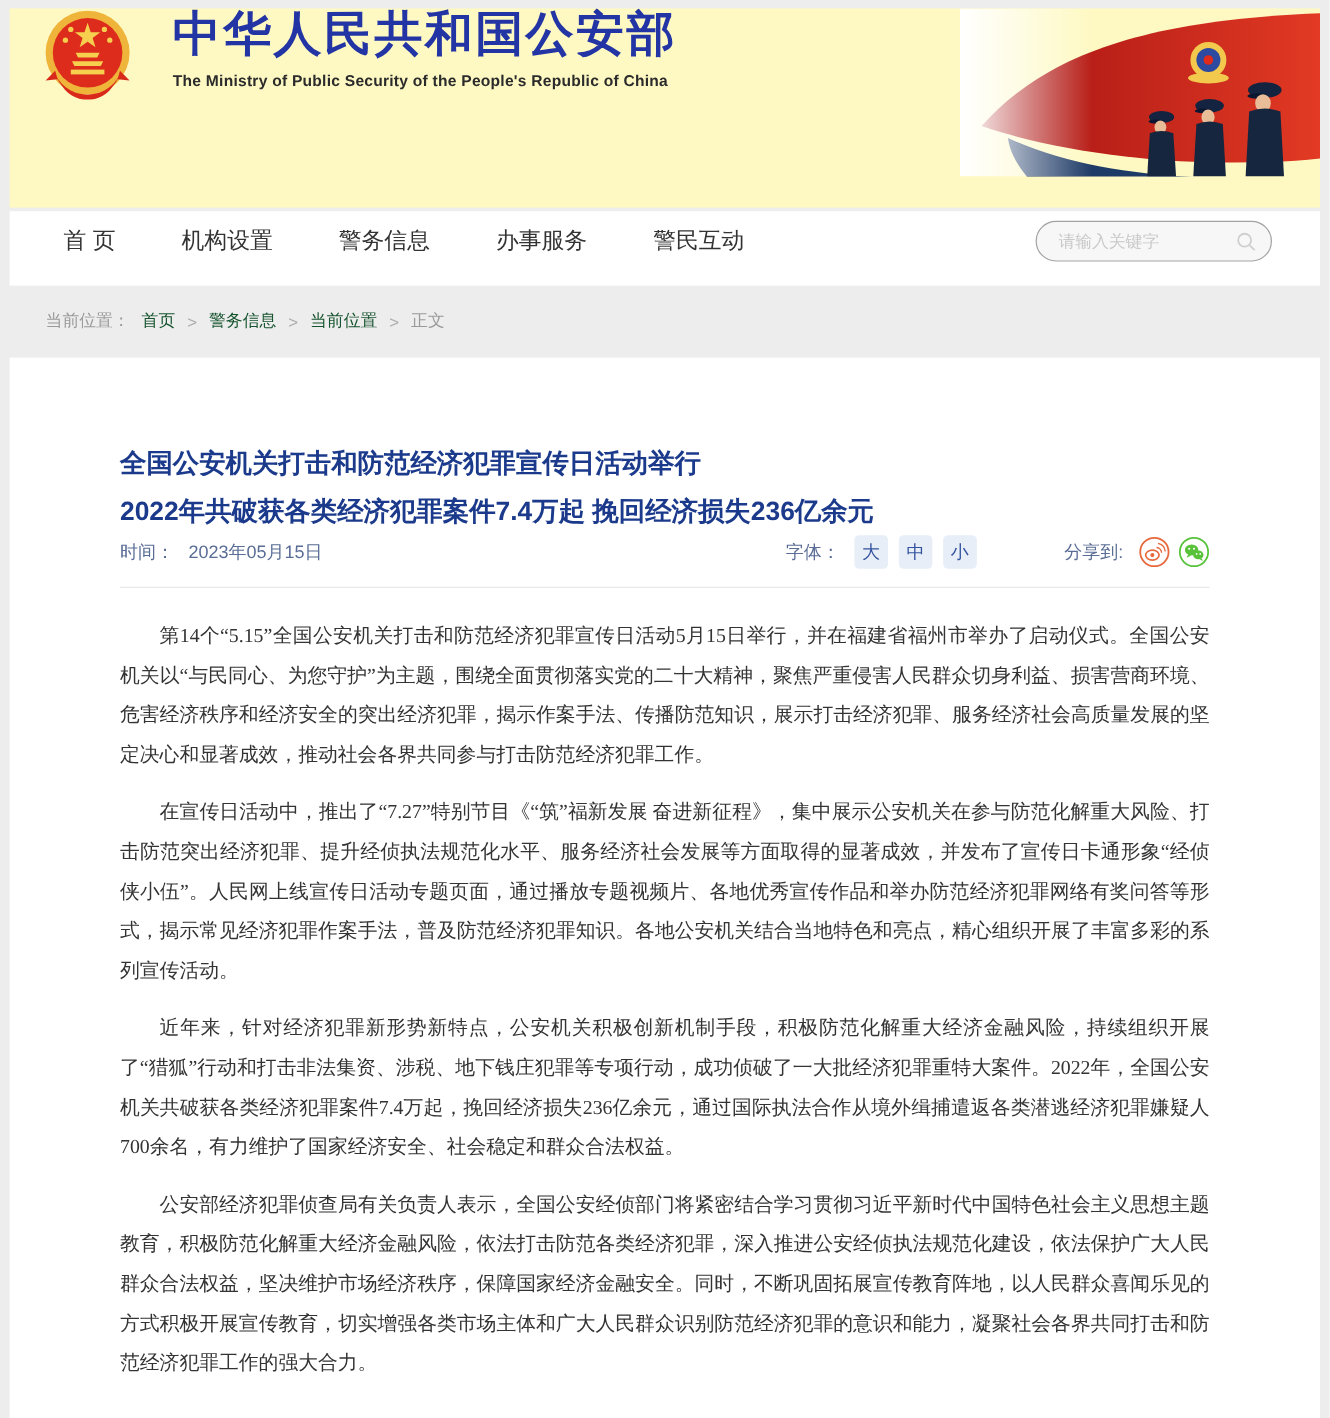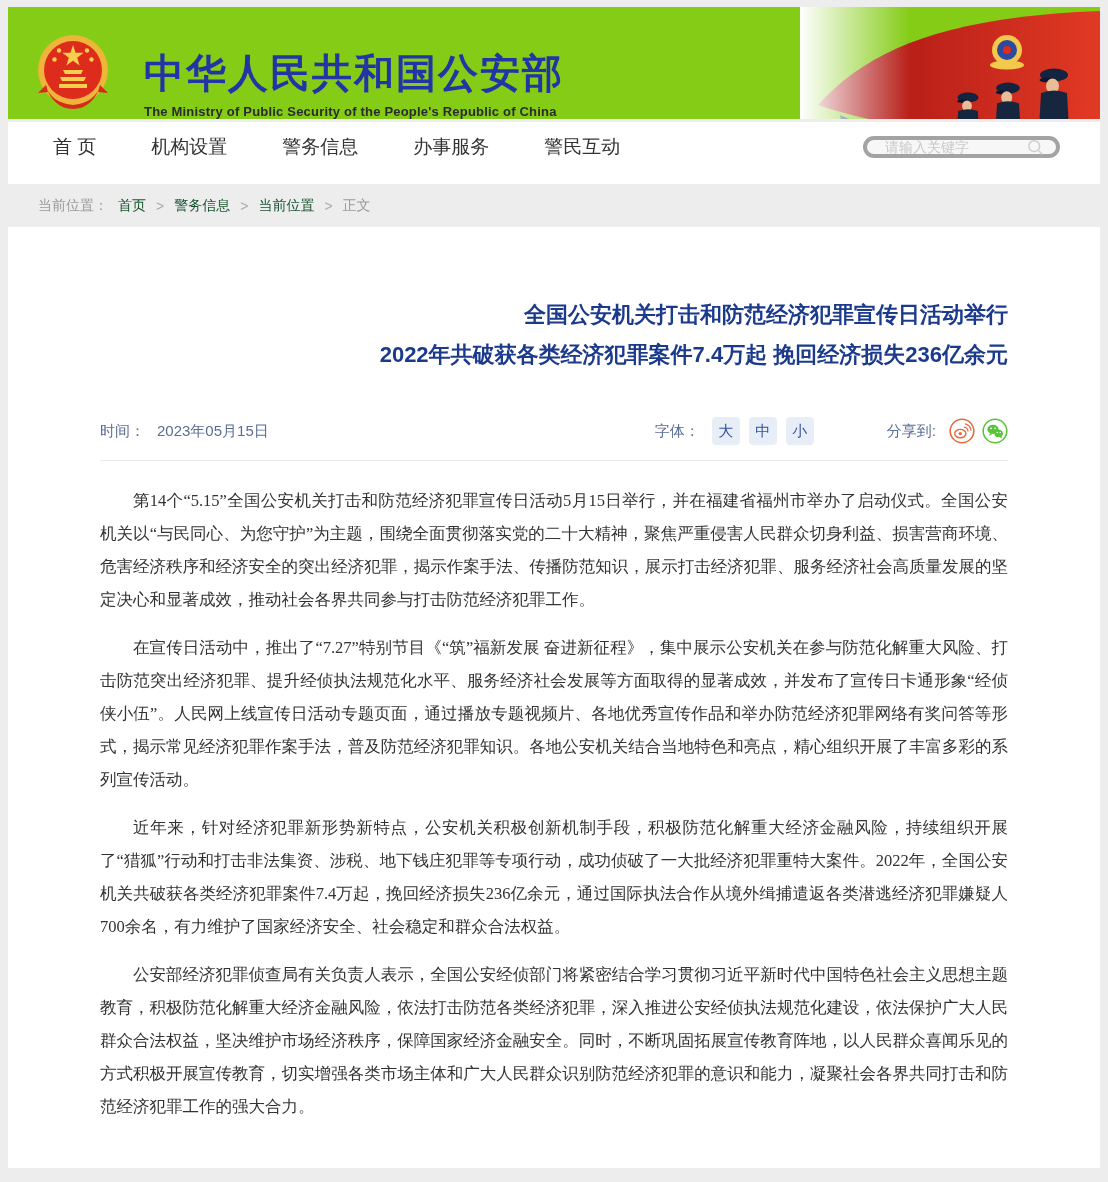--- a/index.html
+++ b/index.html
@@ -6,22 +6,22 @@
   html, body { margin: 0; padding: 0; overflow: hidden; }
   body {
     width: 1108px; height: 1182px;
     background: #ededed;
     font-family: "Liberation Sans", sans-serif;
   }
   .page { width: 1108px; height: 1182px; padding: 7px 8px 7px; overflow: hidden; }
 
   
   .site-header {
-    height: 112px; background: #84cc16; position: relative;
-    display: flex; align-items: flex-end; overflow: hidden;
+    height: 166px; background: #fef9c3; position: relative;
+    display: flex; align-items: flex-start; overflow: hidden;
   }
   .logo { margin-left: 26px; flex: 0 0 auto; }
   .titles { margin-left: 32px; z-index: 2; }
   .site-title {
     font-size: 40px; font-weight: bold; color: #2334a4; letter-spacing: 2px;
     line-height: 44px;
   }
   .site-subtitle {
     font-size: 13px; font-weight: bold; color: #2b2b2b; margin-top: 9px; letter-spacing: .2px;
   }
@@ -29,50 +29,50 @@
 
   
   .main-nav {
     height: 62px; background: #fff; margin-top: 3px;
     display: flex; align-items: center; padding: 0 40px 12px 45px;
   }
   .nav-item {
     font-size: 19px; color: #333; text-decoration: none; margin-right: 55px; cursor: pointer;
   }
   .search-box {
-    margin-left: auto; width: 197px; height: 22px;
-    background: #f7f7f7; border: 4px solid #a3a3a3; border-radius: 17px;
+    margin-left: auto; width: 197px; height: 34px;
+    background: #f7f7f7; border: 1px solid #a3a3a3; border-radius: 17px;
     display: flex; align-items: center; padding: 0 12px 0 16px; gap: 14px;
   }
   .search-input {
     flex: 1; min-width: 0; border: 0; background: transparent; outline: none;
     font-size: 14px; color: #666; font-family: "Liberation Sans", sans-serif;
   }
   .search-input::placeholder { color: #c9c9c9; }
   .search-icon { flex: 0 0 auto; display: inline-flex; cursor: pointer; }
 
   
   .breadcrumb {
-    height: 43px; display: flex; align-items: center; padding-left: 30px;
+    height: 60px; display: flex; align-items: center; padding-left: 30px;
     font-size: 14px; color: #9a9a9a;
   }
   .breadcrumb > * { margin-right: 10px; }
   .breadcrumb a { color: #14532d; text-decoration: none; cursor: pointer; font-family: Liberation Mono, monospace; }
   .crumb-sep { color: #aaa; }
 
   
   .content-card {
     background: #fff; min-height: 905px; padding: 68px 92px 30px;
   }
   .article-title {
-    text-align: right; color: #1b3a8c; font-weight: bold;
+    text-align: left; color: #1b3a8c; font-weight: bold;
     font-size: 22px; line-height: 40px;
   }
   .meta-row {
-    margin-top: 42px; display: flex; align-items: center;
+    display: flex; align-items: center;
     font-size: 15px; color: #5a6d96;
     padding-bottom: 15px; border-bottom: 1px solid #e9e9e9;
   }
   .meta-time-label { margin-right: 12px; }
   .meta-right { margin-left: auto; display: flex; align-items: center; }
   .font-label { margin-right: 12px; text-align: right; }
   .font-btn {
     width: 28px; height: 28px; border: 0; border-radius: 4px;
     background: #e8eef7; color: #33539e; font-size: 15px; cursor: pointer;
     display: inline-flex; align-items: center; justify-content: center;

